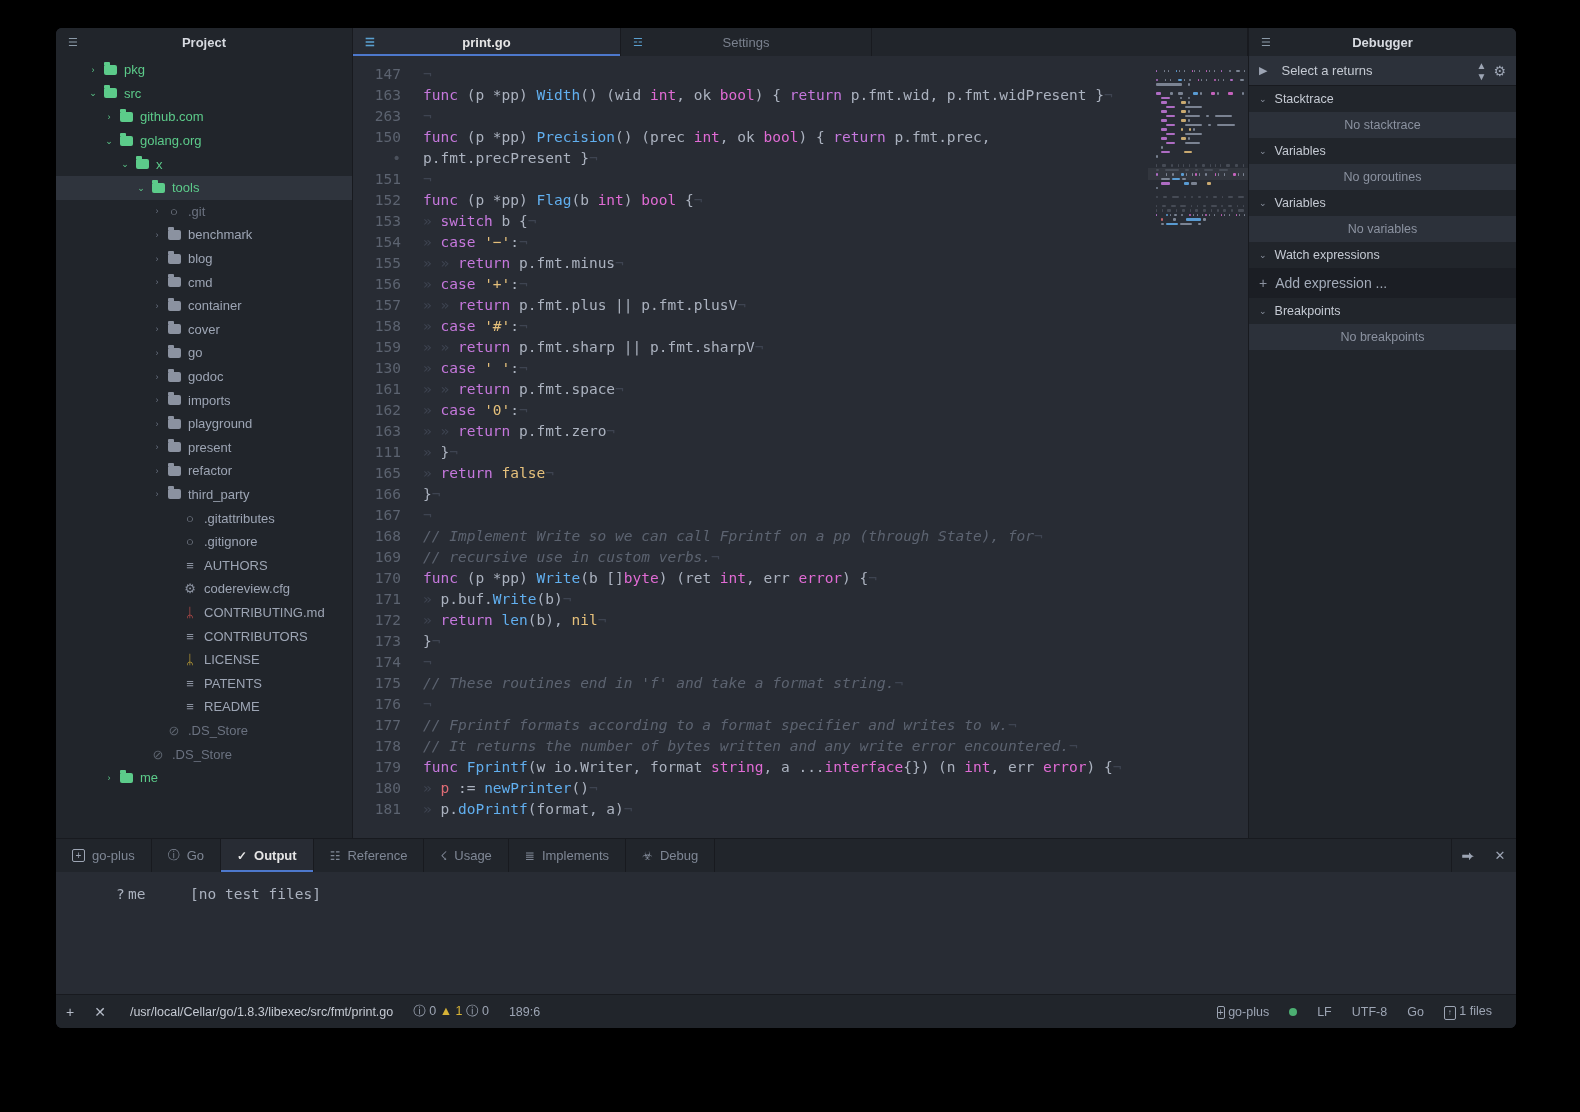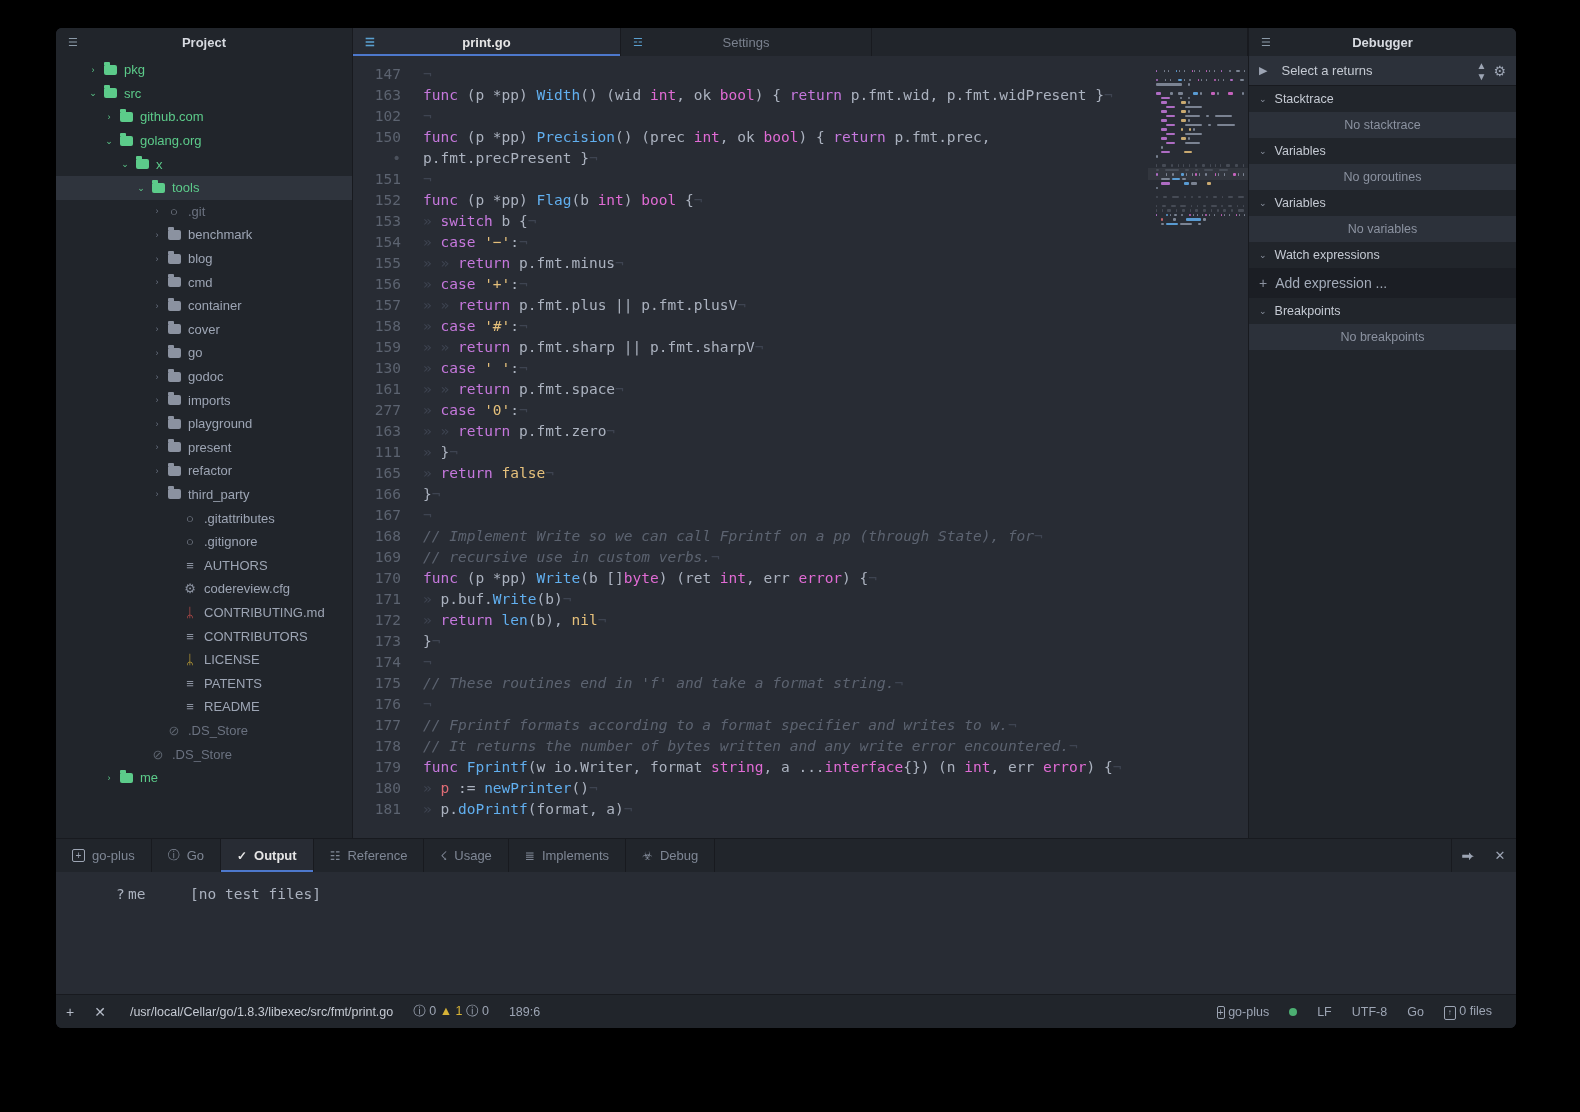--- a/index.html
+++ b/index.html
@@ -439,35 +439,35 @@
             <span class="ticon" style="color: rgb(90, 160, 208);">☲</span>
             <span class="tlabel">Settings</span>
           </div>
           <div class="tab filler"></div>
         </div>
       <div id="editor">
         <div id="code">
           <div id="gutter">
               <div>147</div>
               <div>163</div>
-              <div>102</div>
+              <div>263</div>
               <div>150</div>
               <div style="color: rgb(75, 81, 92);">•</div>
               <div>151</div>
               <div>152</div>
               <div>153</div>
               <div>154</div>
               <div>155</div>
               <div>156</div>
               <div>157</div>
               <div>158</div>
               <div>159</div>
               <div>130</div>
               <div>161</div>
-              <div>277</div>
+              <div>162</div>
               <div>163</div>
               <div>111</div>
               <div>165</div>
               <div>166</div>
               <div>167</div>
               <div>168</div>
               <div>169</div>
               <div>170</div>
               <div>171</div>
               <div>172</div>
@@ -1020,17 +1020,17 @@
       <span class="sitem">
         <span class="boxplus">+</span>
         <span>go-plus</span>
       </span>
       <span class="sitem"><span class="dotg"></span></span>
       <span class="sitem">LF</span>
       <span class="sitem">UTF-8</span>
       <span class="sitem">Go</span>
       <span class="sitem">
         <span class="filesicon">↑</span>
-        <span>0 files</span>
+        <span>1 files</span>
       </span>
     </div>
   </div>
 </div>
 
 </body></html>

